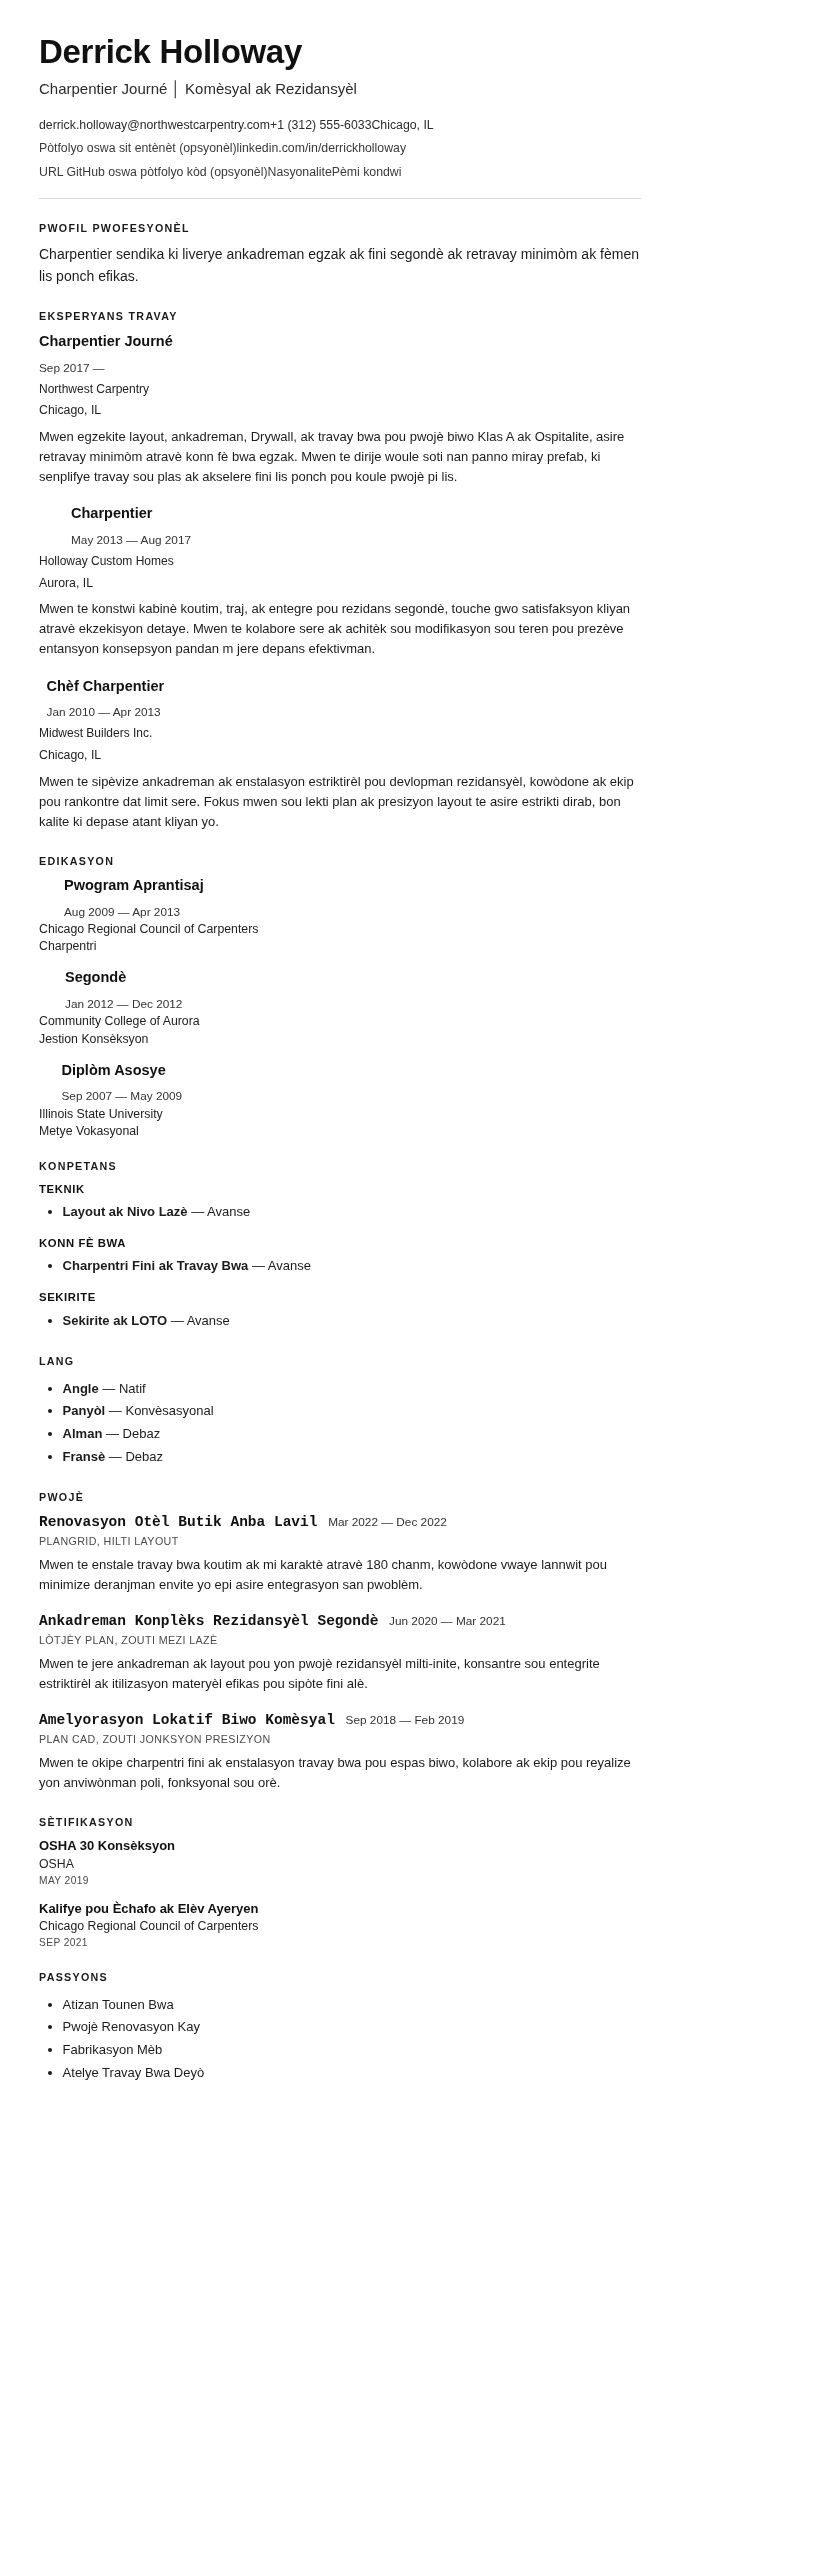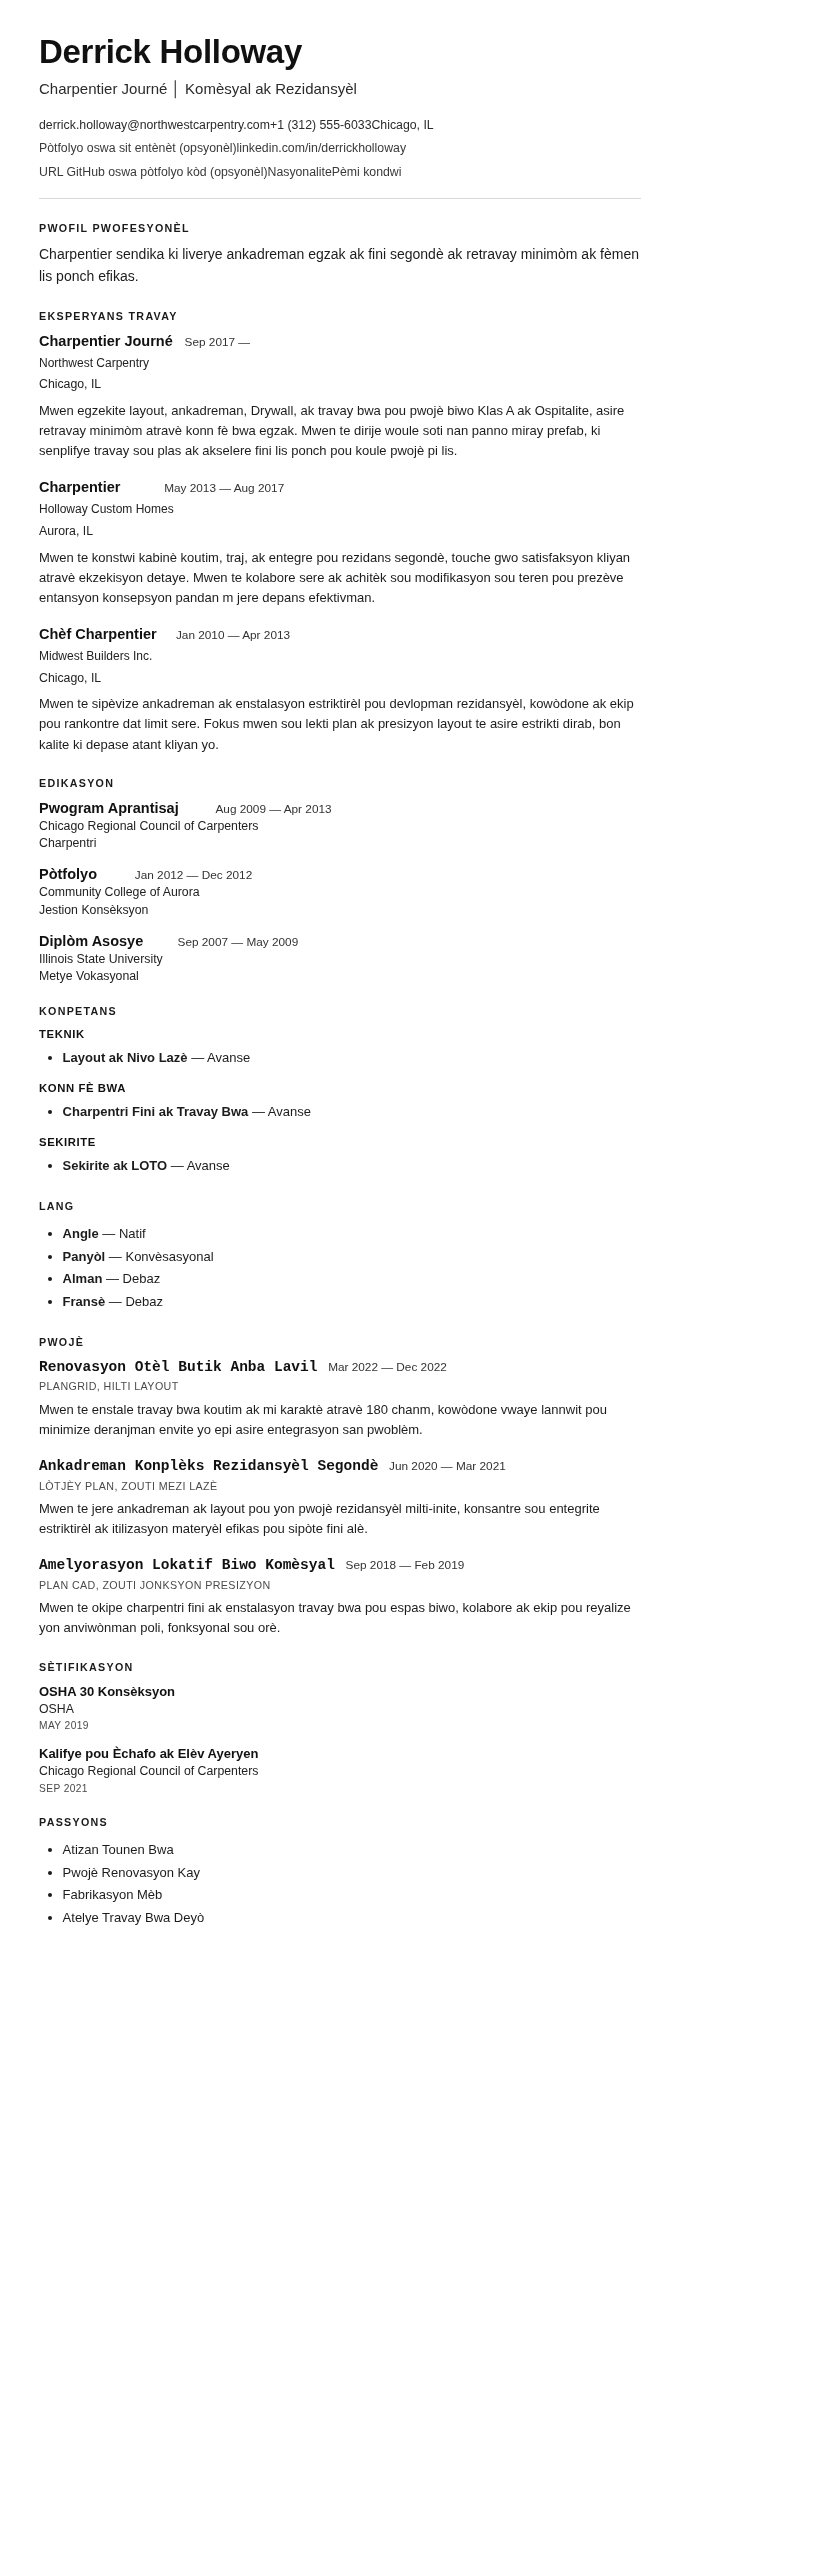--- a/index.html
+++ b/index.html
@@ -57,20 +57,21 @@
     font-size: 14px;
     line-height: 1.55;
     color: #1c1c1c;
     margin-bottom: 5.4px;
   }
   .entry { margin-bottom: 18px; }
   .entry-head {
     display: flex;
     align-items: baseline;
     gap: 11.8px;
+    flex-direction: column;
   }
   .entry-title {
     font-size: 14.5px;
     font-weight: bold;
     color: #111111;
   }
   .entry-dates {
     font-size: 11.8px;
     color: #333333;
     white-space: nowrap;
@@ -206,21 +207,21 @@
     <div class="entry-head">
       <span class="entry-title">Pwogram Aprantisaj</span>
       <span class="entry-dates" style="margin-left:25px">Aug 2009 — Apr 2013</span>
     </div>
     <div class="edu-sub">Chicago Regional Council of Carpenters</div>
     <div class="edu-sub">Charpentri</div>
   </div>
 
   <div class="edu-entry">
     <div class="entry-head">
-      <span class="entry-title">Pòtfolyo</span>
+      <span class="entry-title">Segondè</span>
       <span class="entry-dates" style="margin-left:26px">Jan 2012 — Dec 2012</span>
     </div>
     <div class="edu-sub">Community College of Aurora</div>
     <div class="edu-sub">Jestion Konsèksyon</div>
   </div>
 
   <div class="edu-entry">
     <div class="entry-head">
       <span class="entry-title">Diplòm Asosye</span>
       <span class="entry-dates" style="margin-left:22.5px">Sep 2007 — May 2009</span>

